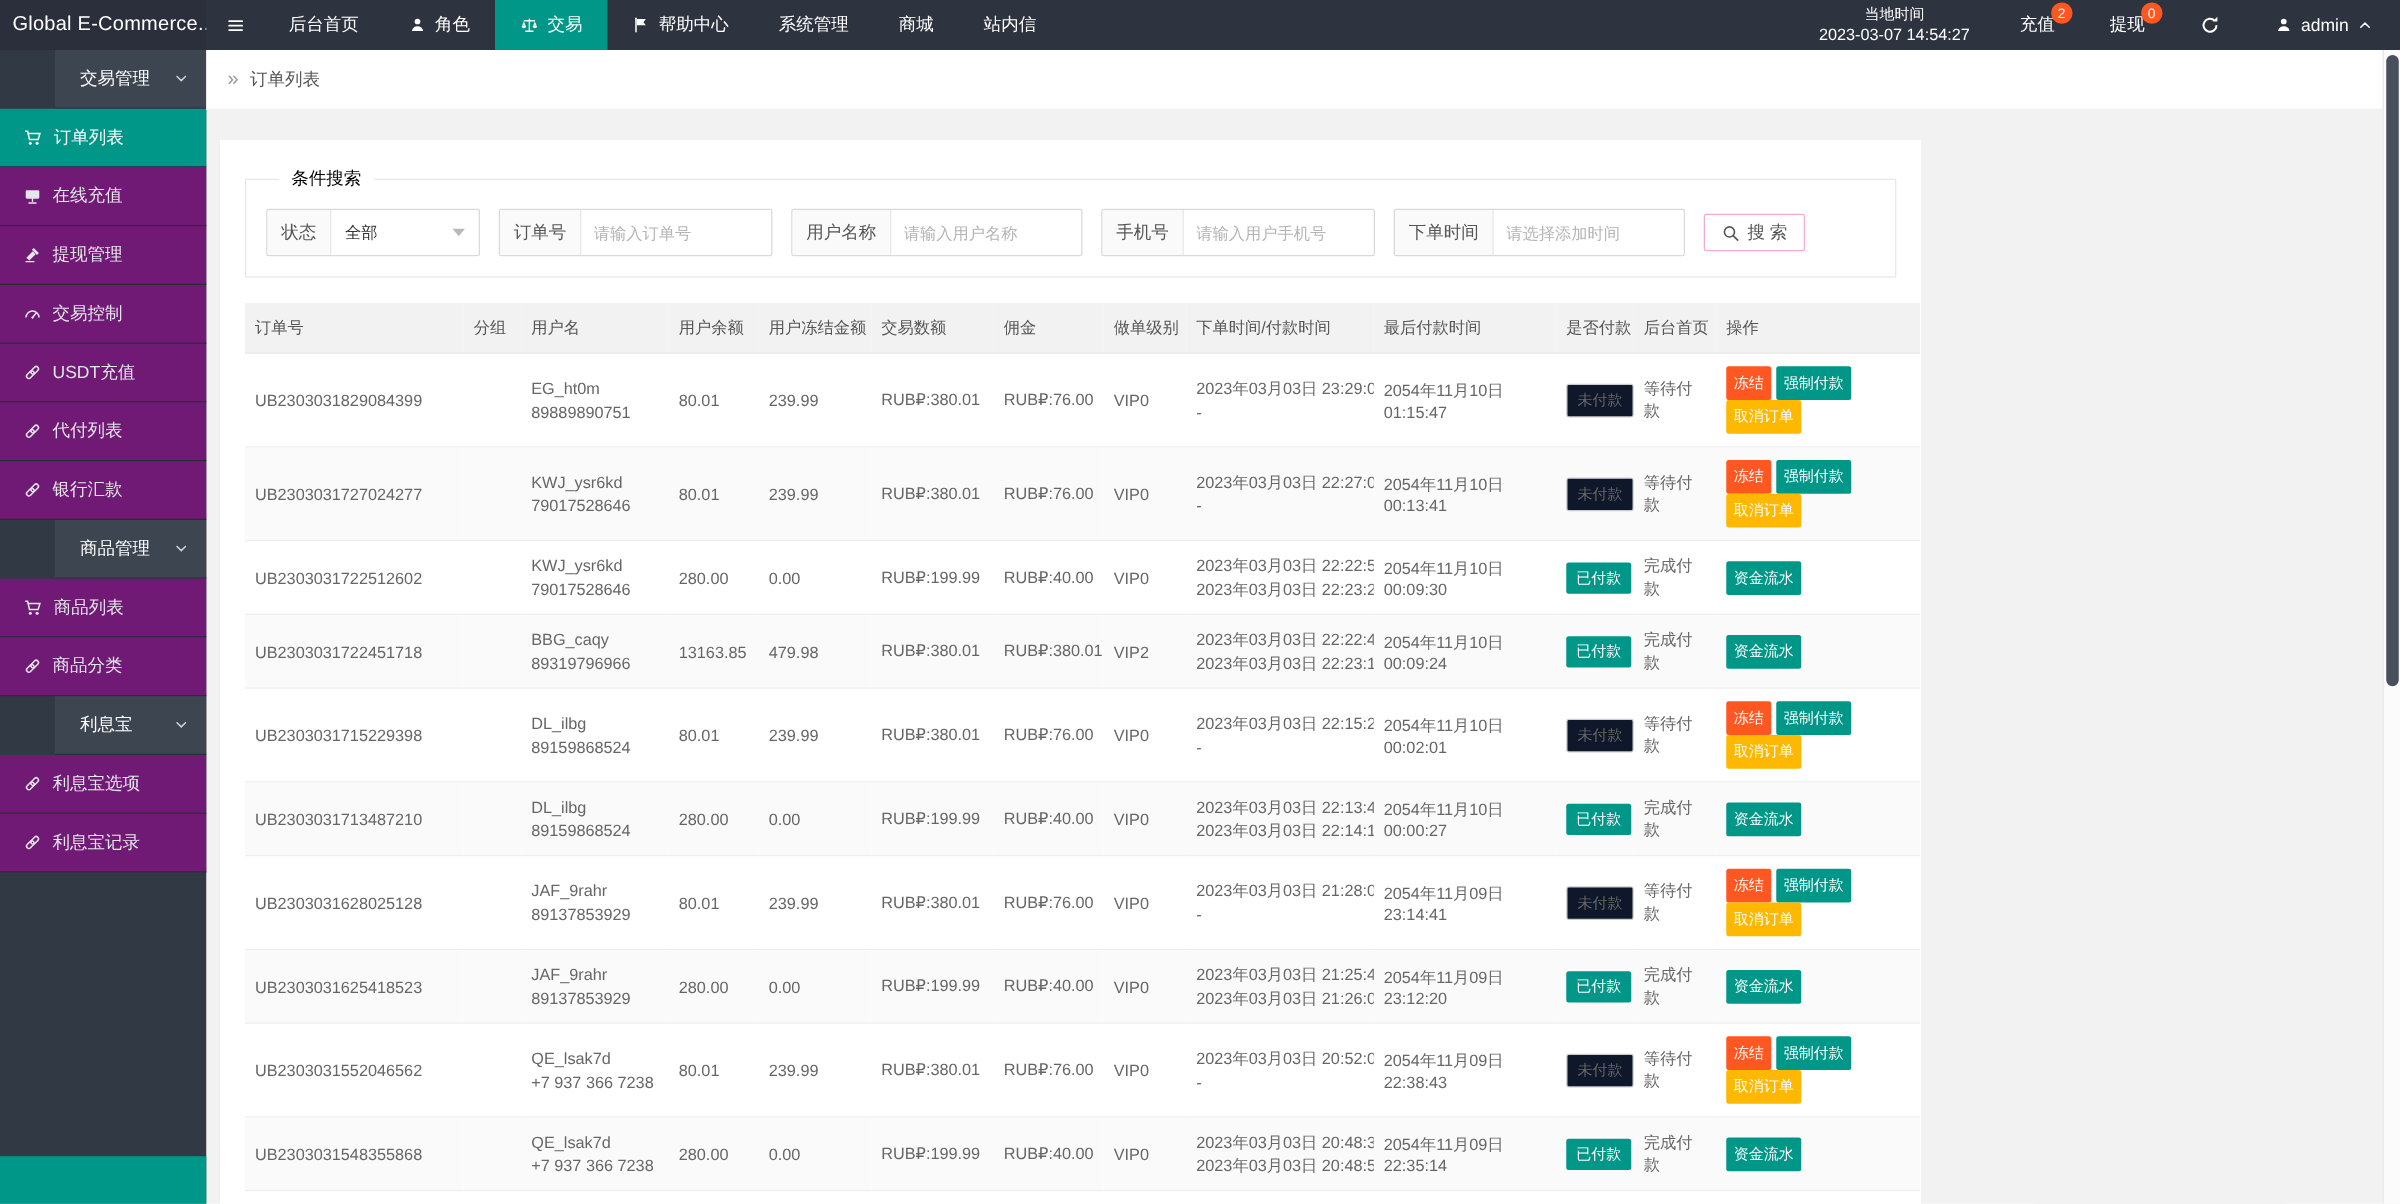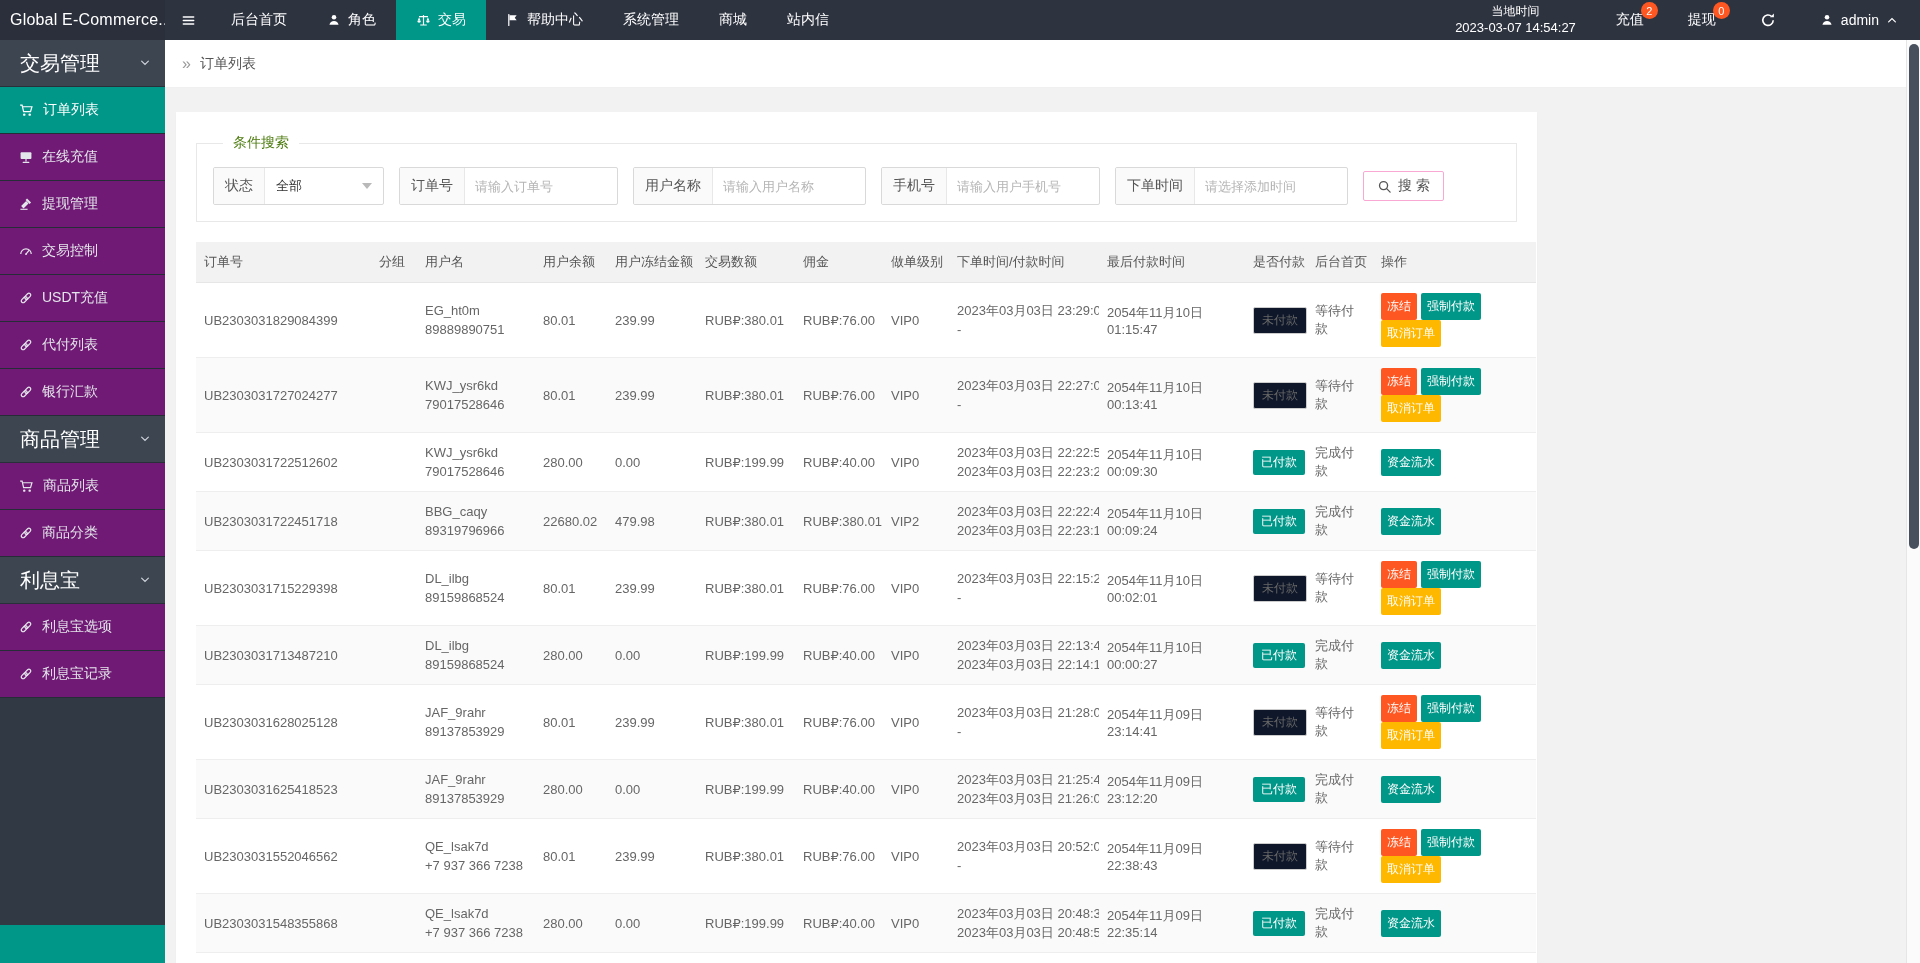--- a/index.html
+++ b/index.html
@@ -26,37 +26,37 @@
   .time-label { font-size:12px; } .time-value { font-size:13px; }
   .top-action { padding:0 22px; display:flex; align-items:center; gap:7px; position:relative;
     font-size:14px; cursor:pointer; }
   .badge-num { position:absolute; top:2px; right:8px; background:#ff5722; color:#fff;
     font-size:11px; min-width:17px; height:17px; border-radius:9px; padding:0 4px;
     display:flex; align-items:center; justify-content:center; }
 
   
   .sidebar { position:absolute; top:40px; left:0; width:165px; height:923px; background:#313945; }
   .side-section-title { height:47px; display:flex; align-items:center; padding:0 14px 0 20px;
-    color:#fff; font-size:20px; background:#3d4551; cursor:pointer; border-bottom:1px solid #2a303a; }
+    color:#fff; font-size:14px; background:#3d4551; cursor:pointer; border-bottom:1px solid #2a303a;margin-left:44px; }
   .side-section-title .chev { margin-left:auto; color:#cdd2d9; }
   .side-item { height:47px; display:flex; align-items:center; gap:9px; padding-left:19px;
     color:#e3e6ea; font-size:14px; background:#701a75; cursor:pointer; border-bottom:1px solid #272d36; }
   .side-item.active { background:#009688; color:#fff; }
   .sidebar-bottom { position:absolute; bottom:0; left:0; width:165px; height:38px; background:#009688; }
 
   
   .main { position:absolute; top:40px; left:165px; width:1755px; height:923px; }
   .breadcrumb-bar { height:48px; background:#fff; display:flex; align-items:center;
     padding-left:17px; gap:9px; font-size:14px; color:#555; border-bottom:1px solid #f0f0f0; }
   .breadcrumb-arrows { color:#9a9a9a; font-size:16px; }
   .content { padding:24px 0 0 11px; }
   .card { width:1361px; background:#fff; padding:16px 20px 20px; box-shadow:0 1px 2px rgba(0,0,0,.03); }
 
   fieldset.search-fs { border:1px solid #e8e8e8; padding:15px 16px 16px; margin-top:6px; }
-  legend { font-size:14px; color:#4d7c0f; padding:0 10px; margin-left:10px; }
+  legend { font-size:14px; color:#000000; padding:0 10px; margin-left:10px; }
   .filter-row { display:flex; gap:15px; align-items:center; }
   .inp-group { display:flex; align-items:stretch; height:38px; border:1px solid #d9d9d9;
     border-radius:2px; background:#fff; overflow:hidden; }
   .inp-label { display:flex; align-items:center; padding:0 11px; background:#fafafa;
     border-right:1px solid #e8e8e8; font-size:14px; color:#555; white-space:nowrap; }
   .inp-group input { border:none; outline:none; padding:0 10px; font-size:13px; color:#333;
     width:152px; font-family:inherit; background:transparent; }
   input::placeholder { color:#b5b5b5; }
   .select-box { display:flex; align-items:center; justify-content:space-between; width:118px;
     padding:0 11px; font-size:13px; color:#333; cursor:pointer; }
@@ -467,21 +467,21 @@
               <td>完成付款</td>
               <td><button class="btn btn-teal">资金流水</button></td>
             </tr>
             <tr>
               <td>UB2303031722451718</td>
               <td></td>
               <td class="two-line">
                 <div>BBG_caqy</div>
                 <div>89319796966</div>
               </td>
-              <td>22680.02</td>
+              <td>13163.85</td>
               <td>479.98</td>
               <td>RUB₽:380.01</td>
               <td>RUB₽:380.01</td>
               <td>VIP2</td>
               <td class="two-line time-cell">
                 <div>2023年03月03日 22:22:45</div>
                 <div>2023年03月03日 22:23:12</div>
               </td>
               <td class="time-cell">2054年11月10日 00:09:24</td>
               <td><span class="chip chip-teal">已付款</span></td>

